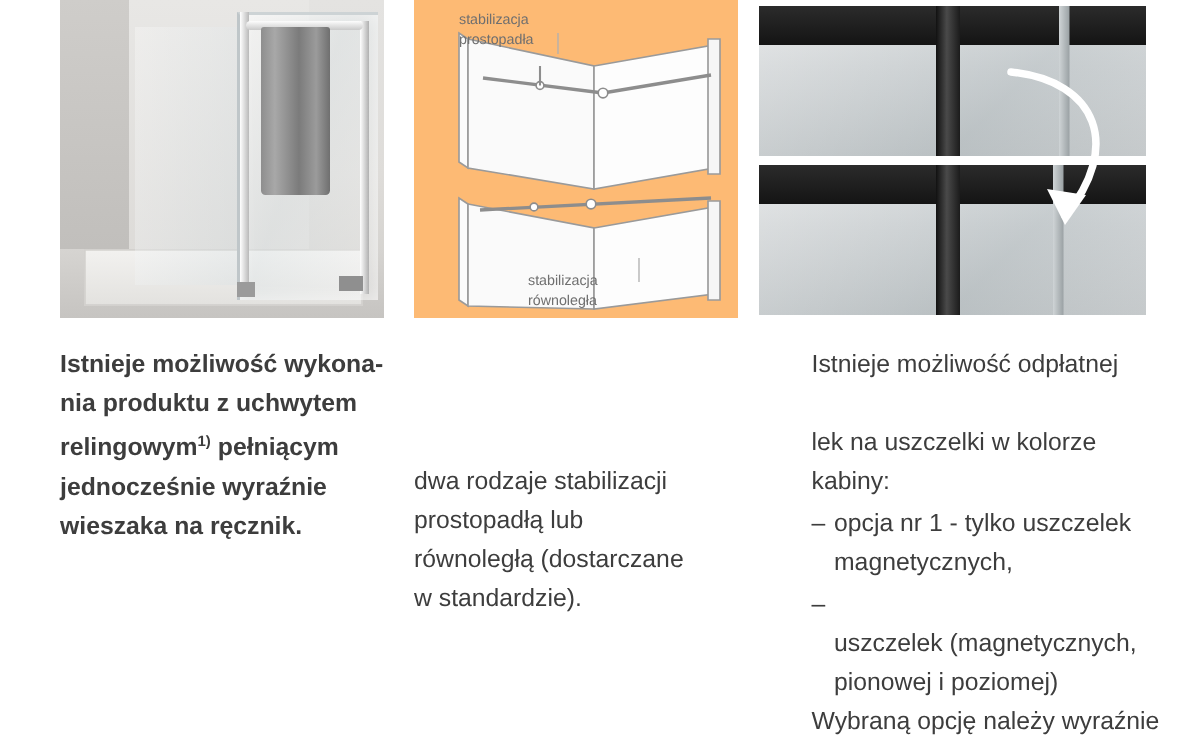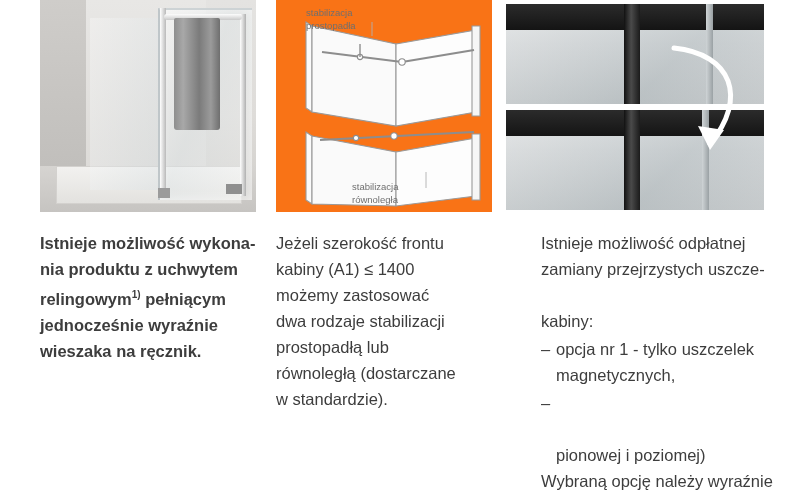--- a/index.html
+++ b/index.html
@@ -90,21 +90,21 @@
     position: absolute; left: 118px; bottom: 14px; width: 12px; height: 10px;
     background: #9b9b9b;
   }
   .fig1 .foot-2 {
     position: absolute; left: 186px; bottom: 18px; width: 16px; height: 10px;
     background: #8f8f8f;
   }
 
   
   .fig2 {
-    background: #f97316;
+    background: #fdba74;
   }
   .fig2 svg { display: block; }
   .lbl {
     font-size: 9.5px;
     fill: #6f6f6f;
     font-family: "Liberation Sans", sans-serif;
   }
 
   
   .fig3 { background: #ffffff; }
@@ -225,23 +225,23 @@
         </g>
         <text class="lbl" x="30" y="16">stabilizacja</text>
         <text class="lbl" x="30" y="29">prostopadła</text>
         <text class="lbl" x="76" y="190">stabilizacja</text>
         <text class="lbl" x="76" y="203">równoległa</text>
       </svg>
     </div>
 
     <div class="body-text" style="width:216px;">
       <p>
-        <span>Jeżeli szerokość frontu</span><br>
-        <span>kabiny (A1) ≤ 1400</span><br>
-        <span>możemy zastosować</span><br>
+        <br>
+        <br>
+        <br>
         <span>dwa rodzaje stabilizacji</span><br>
         <span>prostopadłą lub</span><br>
         <span>równoległą (dostarczane</span><br>
         <span>w standardzie).</span>
       </p>
     </div>
   </div>
 
   <div class="col col-3">
 
@@ -263,34 +263,34 @@
 
       <svg class="arrow" viewBox="0 0 92 120">
         <path d="M8 8 C 66 14, 82 58, 44 104" stroke="#ffffff" stroke-width="5" fill="none" stroke-linecap="round"></path>
         <path d="M44 110 L32 86 L58 90 Z" fill="#ffffff"></path>
       </svg>
     </div>
 
     <div class="body-text" style="width:268px;margin-left:35px;">
       <p>
         <span>Istnieje możliwość odpłatnej</span><br>
-        <span>zamiany przejrzystych uszcze-</span><br>
-        <br>
+        <br>
+        <span>lek na uszczelki w kolorze</span><br>
         <span>kabiny:</span>
       </p>
       <ul class="list" style="margin-top:2px;">
         <li>
           <span class="dash">–</span>
           <span>opcja nr 1 - tylko uszczelek</span><br>
           <span>magnetycznych,</span>
         </li>
         <li style="margin-top:2px;">
           <span class="dash">–</span>
           <br>
-          <br>
+          <span>uszczelek (magnetycznych,</span><br>
           <span>pionowej i poziomej)</span>
         </li>
       </ul>
       <p>
         <span>Wybraną opcję należy wyraźnie</span><br>
         
       </p>
     </div>
   </div>
 

